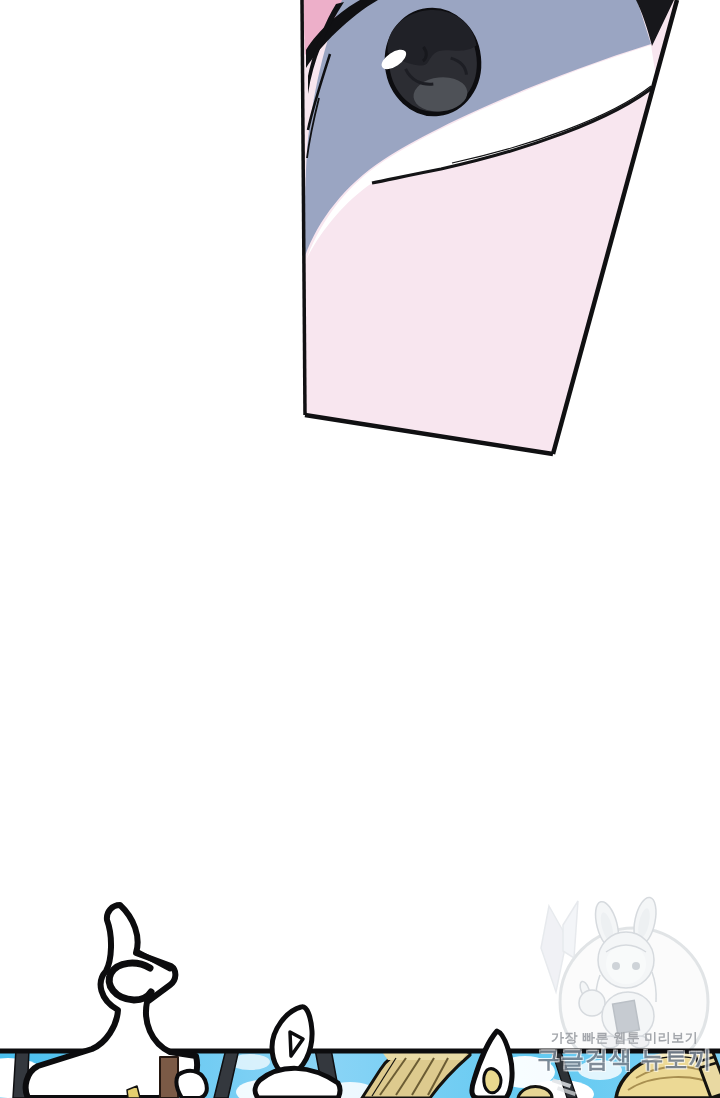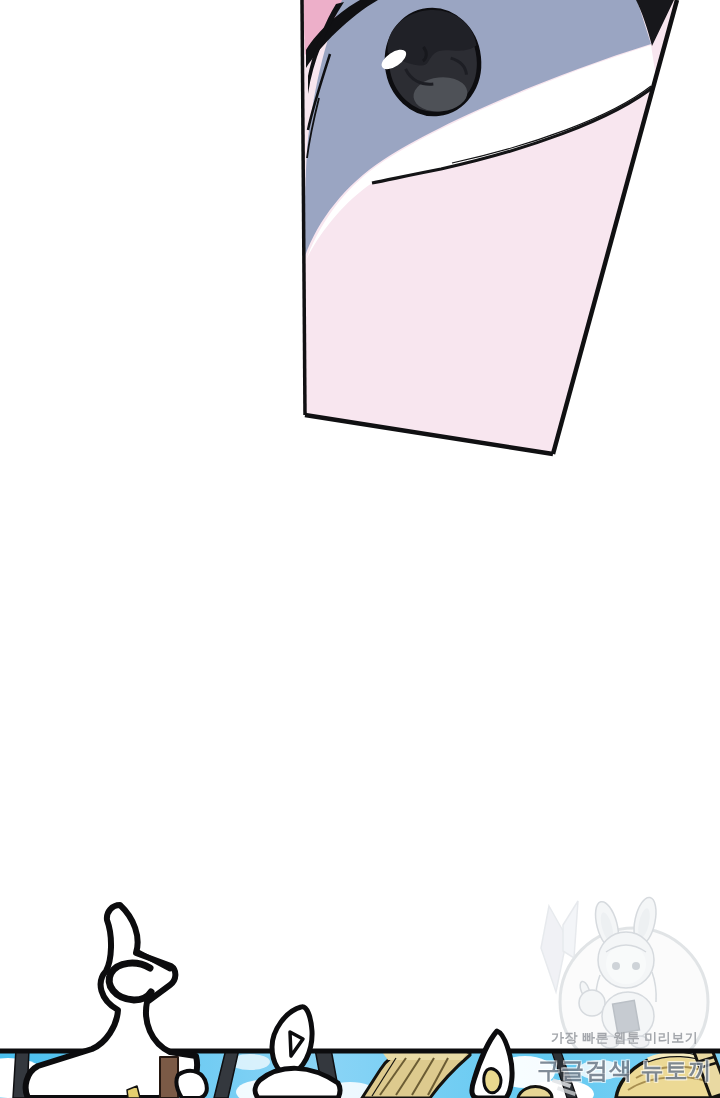--- a/index.html
+++ b/index.html
@@ -20,21 +20,20 @@
     position:absolute;left:551px;top:1029px;width:142px;
     font-size:13px;font-weight:bold;letter-spacing:0.5px;white-space:nowrap;
     color:var(--wm-gray,#a3a6ab);z-index:4;text-align:center;
   }
   .wm-line2{
     position:absolute;left:537px;top:1044px;width:168px;
     font-size:23px;font-weight:bold;letter-spacing:1px;white-space:nowrap;
     color:var(--wm-slate,rgba(104,117,132,0.9));z-index:6;
     text-shadow:1px 1px 0 rgba(255,255,255,.75),-1px -1px 0 rgba(255,255,255,.75),1px -1px 0 rgba(255,255,255,.6),-1px 1px 0 rgba(255,255,255,.6);
     opacity:.92;
-    margin-top:11px;
   }
 </style>
 </head>
 <body>
 
 <div class="stage">
 
   <svg width="720" height="1098" viewBox="0 0 720 1098">
     <defs>
       <clipPath id="topPanelClip">

